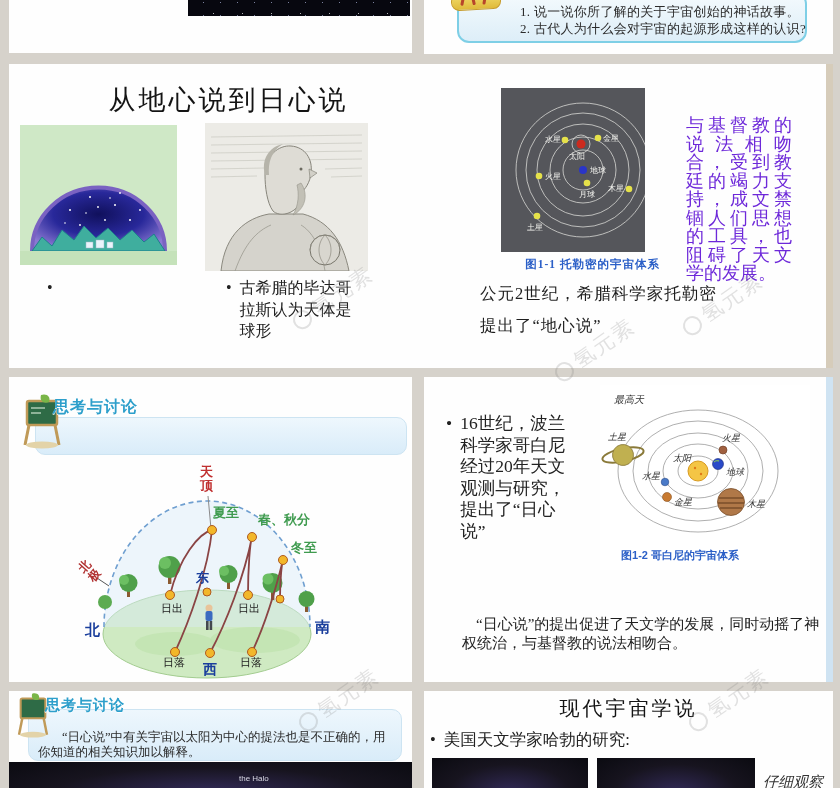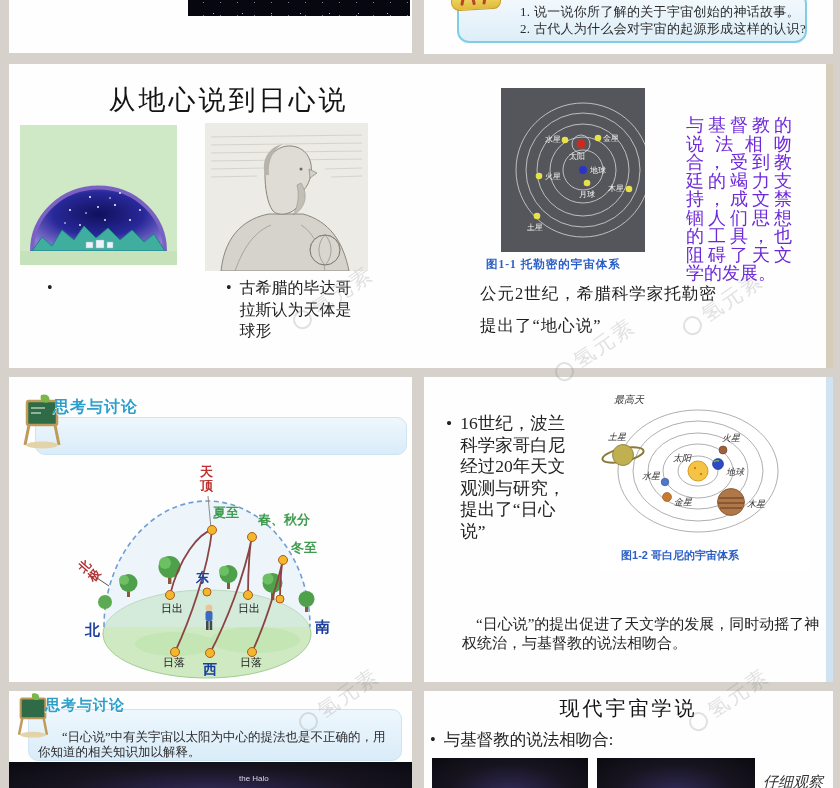--- a/index.html
+++ b/index.html
@@ -18,21 +18,21 @@
      background-position:3px 5px,11px 2px,7px 9px;}
   .qbox{border:2px solid #7ecfe6;border-radius:12px;background:linear-gradient(#f4fafd,#ddeef8);}
   .qline{font-size:13px;color:#2b2b2b;letter-spacing:.3px;}
   .badge{background:linear-gradient(#f2dd6d,#dfba3a);border:1px solid #c79c2c;border-radius:8px;transform:rotate(-3deg);}
   .badge i{display:block;position:absolute;background:#b8452a;border-radius:2px;}
   
   .big-title{width:100%;text-align:center;font-size:27px;letter-spacing:3px;color:#141414;}
   .bullet-item{display:flex;font-size:16px;line-height:1.35;color:#222;}
   .bullet-dot{margin-right:8px;}
   
-  .cap{color:#2b5fc7;font-weight:bold;font-size:11.5px;text-align:left;letter-spacing:1px;}
+  .cap{color:#2b5fc7;font-weight:bold;font-size:11.5px;text-align:right;letter-spacing:1px;}
   .para{font-size:18px;line-height:18.5px;color:#6d28d9;text-align:justify;}
   .stmt{font-size:16.5px;letter-spacing:1px;color:#1e1e1e;}
   .stripe{position:absolute;top:0;height:100%;width:7px;}
   
   .think-header{font-family:"Liberation Sans","DejaVu Sans",sans-serif;font-weight:bold;color:#2d9fcb;
        text-shadow:0 1px 0 rgba(255,255,255,.9);letter-spacing:1px;}
   .think-box{background:linear-gradient(#eef7fd,#d9ecf9);border-radius:10px;border:1px solid #cde4f2;}
   .qtext{font-size:12.5px;color:#2a2a2a;}
   
   .wm{position:absolute;transform:rotate(-35deg);color:rgba(125,125,125,.22);z-index:9;pointer-events:none;
@@ -328,21 +328,21 @@
   <div class="abs darkimg stars" style="left:0;top:71px;width:403px;height:26px;">
     <div class="abs" style="left:230px;top:2px;color:#e8e8f0;font-size:9px;font-weight:bold;font-family:'Liberation Sans',sans-serif;margin-top:40px;">银晕</div>
     <div class="abs" style="left:230px;top:12px;color:#d8d8e4;font-size:8px;font-family:'Liberation Sans',sans-serif;">the Halo</div>
   </div>
 </div>
 
 <div class="slide" style="left:424px;top:691px;width:409px;height:97px;">
   <div class="abs big-title serif" style="left:0;top:4px;font-size:20px;">现代宇宙学说</div>
   <div class="abs bullet-item" style="left:6px;top:38px;width:380px;font-size:16.5px;">
     <span class="bullet-dot">•</span>
-    <span>与基督教的说法相吻合:</span>
+    <span>美国天文学家哈勃的研究:</span>
   </div>
   <div class="abs darkimg stars" style="left:8px;top:67px;width:156px;height:30px;"></div>
   <div class="abs darkimg stars" style="left:173px;top:67px;width:158px;height:30px;"></div>
   <div class="abs serif" style="left:339px;top:82px;font-size:15px;font-style:italic;color:#333;">仔细观察</div>
 </div>
 
 <div class="wm" style="left:286px;top:284px;">
   <span class="ring"></span>
   <span class="wtxt">氢元素</span>
 </div>

